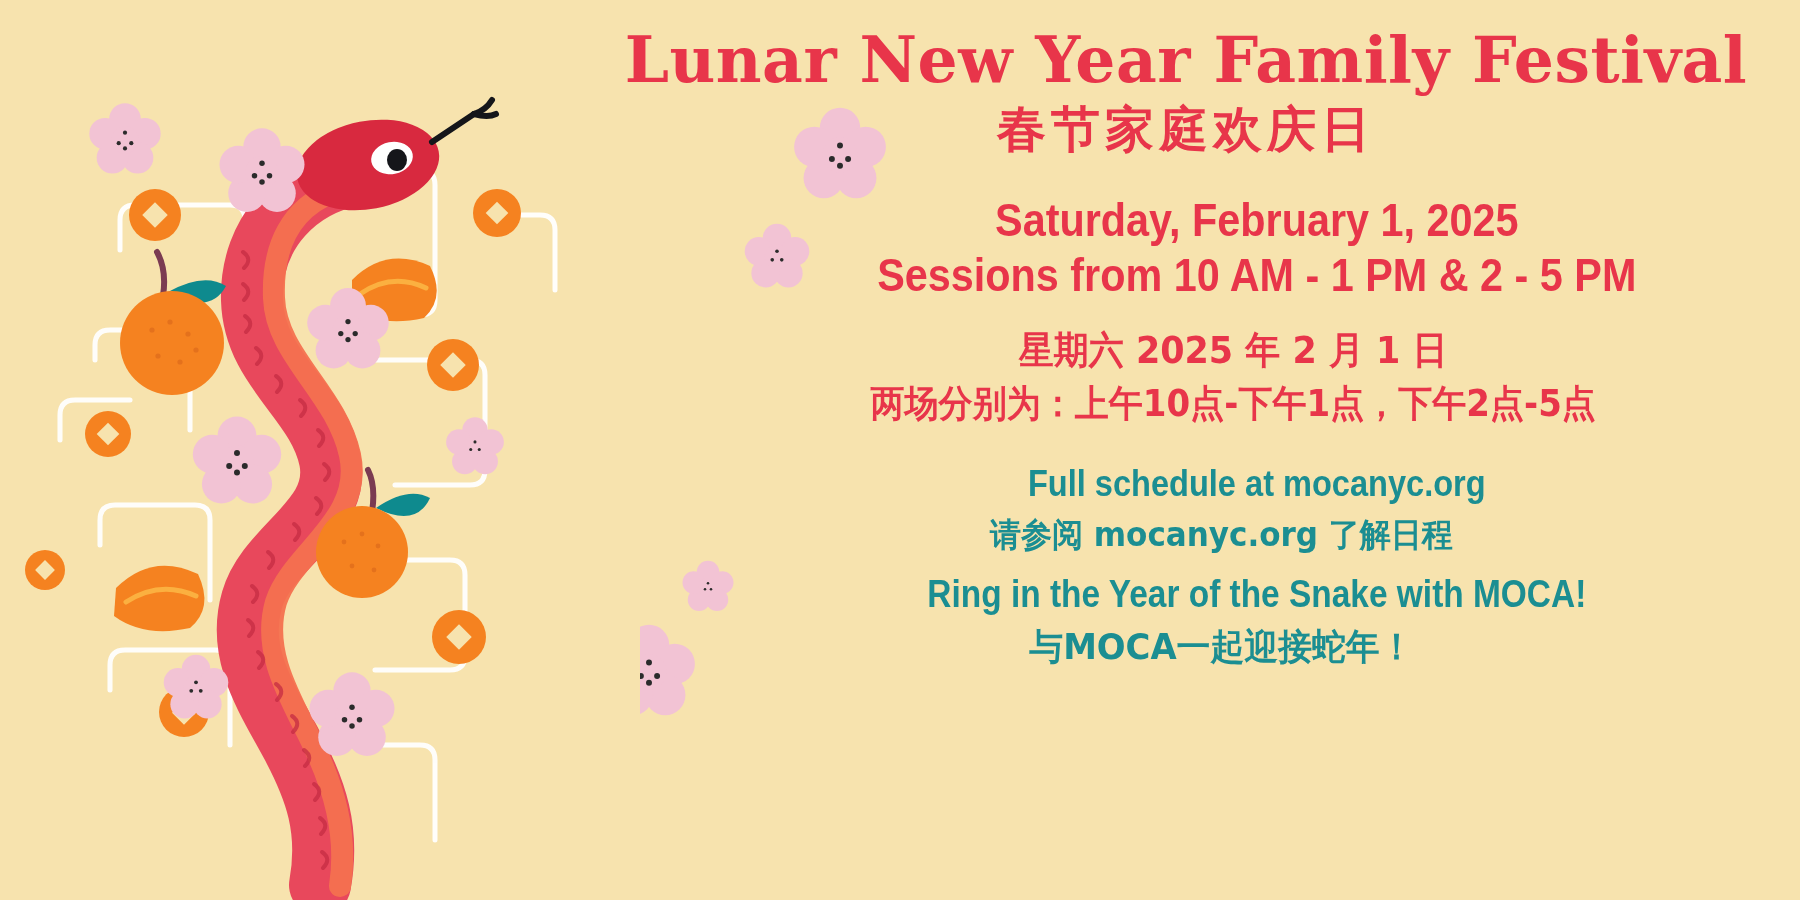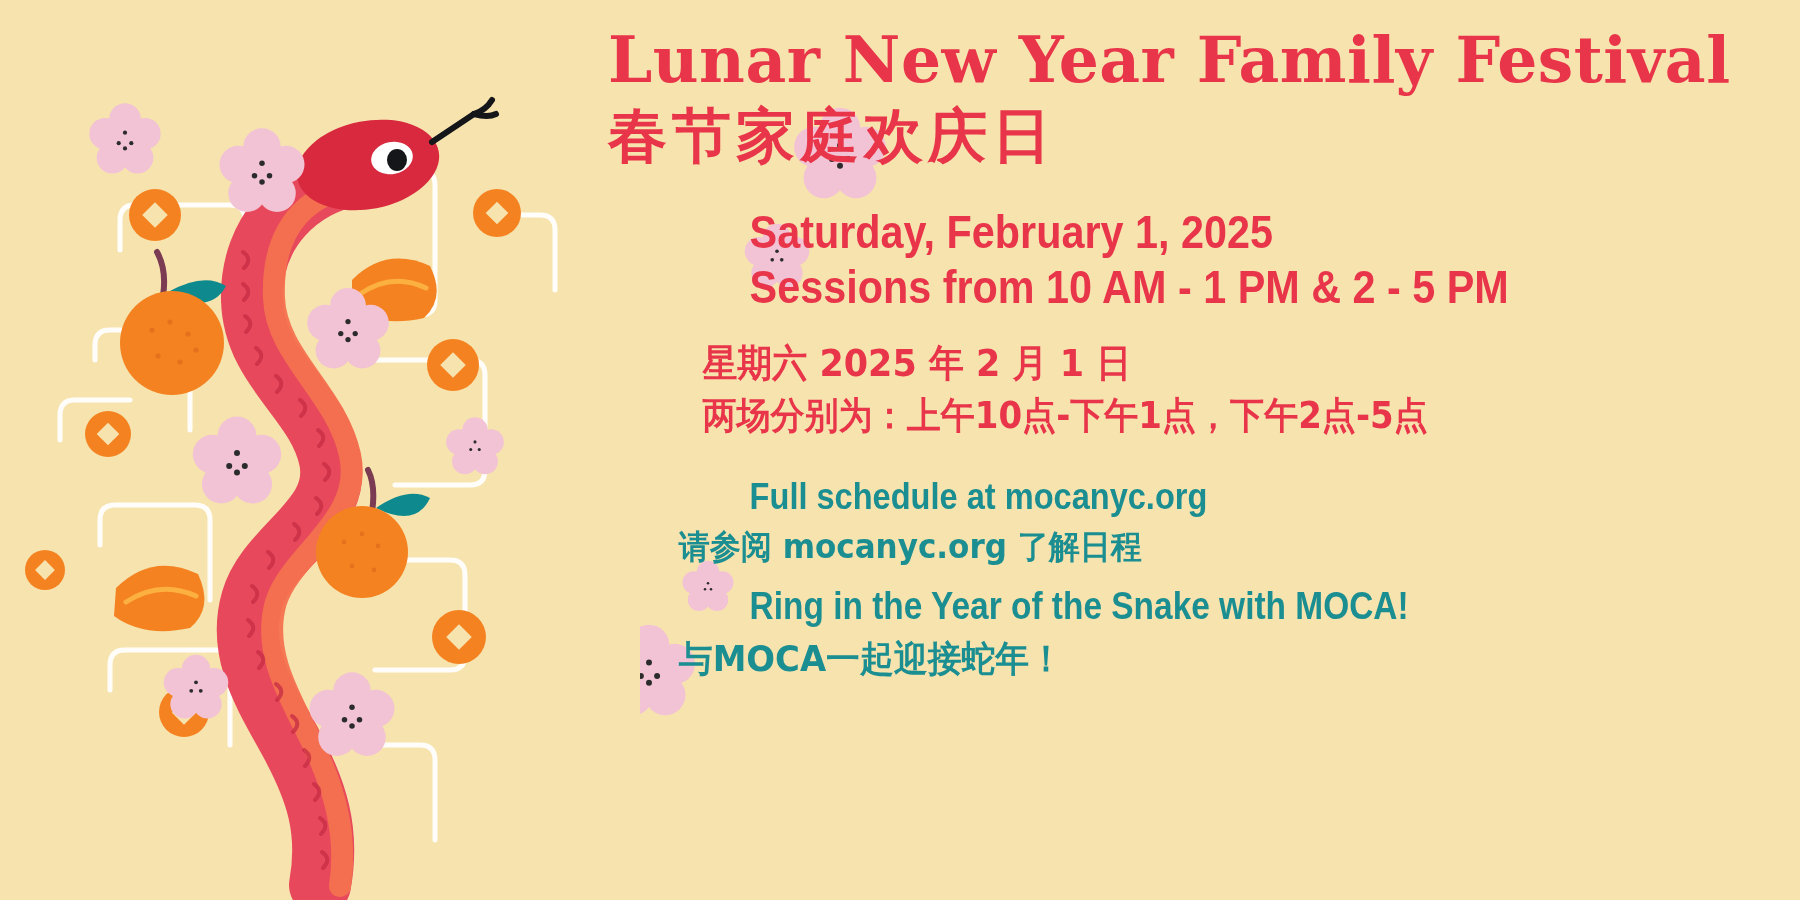--- a/index.html
+++ b/index.html
@@ -22,40 +22,40 @@
   #art {
     position:absolute;
     left:0; top:0;
     width:640px; height:900px;
   }
   #art svg { display:block; width:640px; height:900px; }
 
   
   #copy {
     position:absolute;
-    right:12px;
+    right:24px;
     top:28px;
     width:1180px;
-    text-align:left;
+    text-align:center;
   }
 
   .title-en {
     color:#E8354A;
     font-family:"DejaVu Serif", serif;
     font-weight:700;
     font-size:63px;
     line-height:1.04;
     letter-spacing:0.5px;
     white-space:nowrap;
   }
   .title-zh {
     color:#E8354A;
     font-family:"DejaVu Sans", sans-serif;
     font-weight:700;
-    font-size:59px;
+    font-size:49px;
     line-height:1.22;
     letter-spacing:5px;
     margin-top:6px;
   }
 
   .date-en {
     color:#E8354A;
     font-family:"Liberation Sans Narrow","Liberation Sans", sans-serif;
     font-weight:700;
     font-size:47px;

